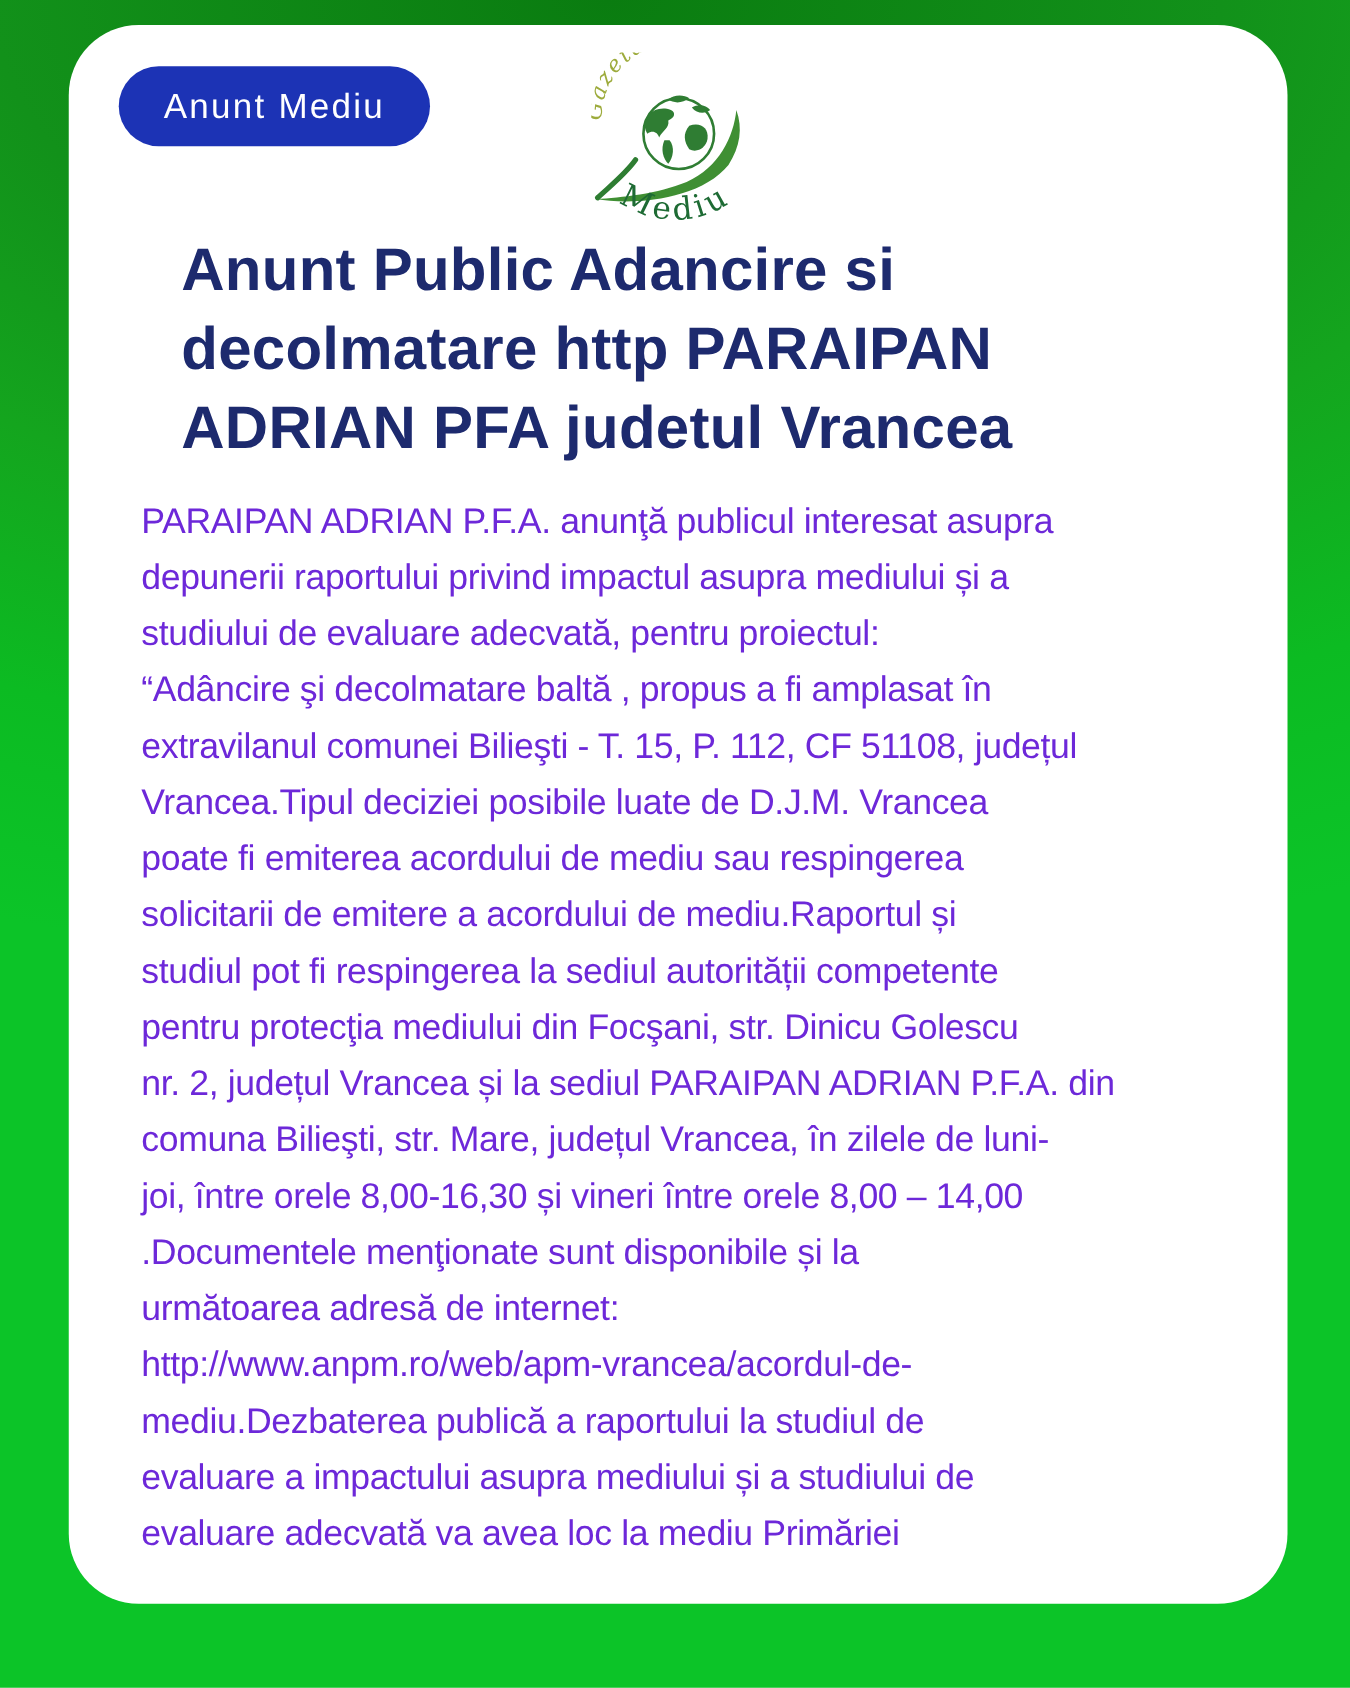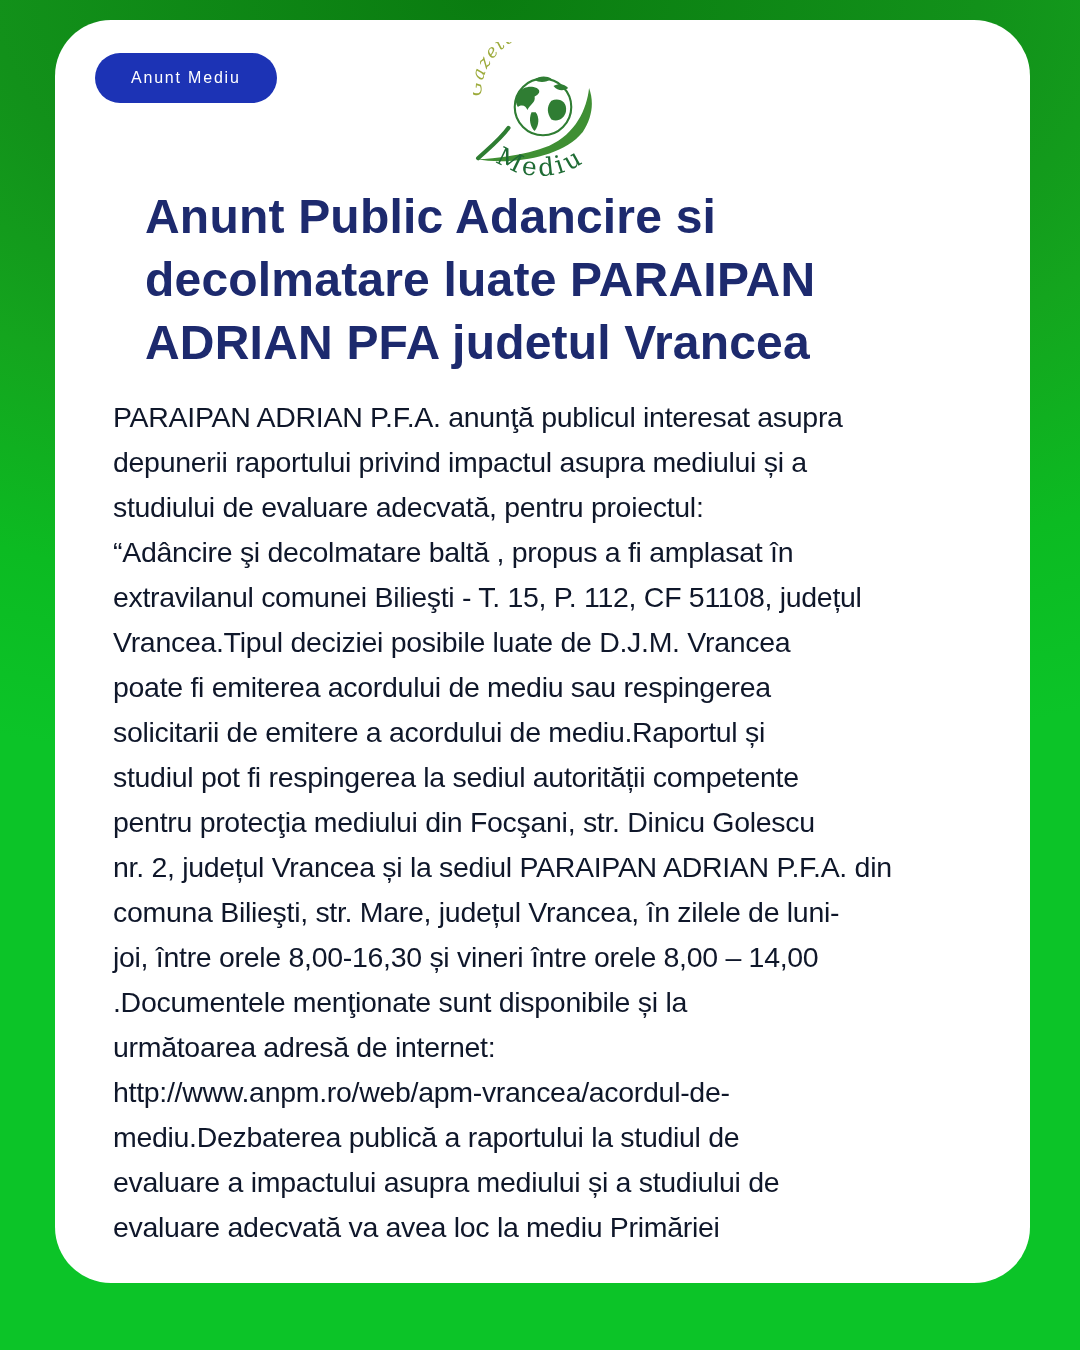--- a/index.html
+++ b/index.html
@@ -19,21 +19,21 @@
     border-radius: 56px;
     overflow: hidden;
   }
   .badge {
     position: absolute;
     left: 40px; top: 33px;
     background: #1c33b5;
     color: #ffffff;
     border-radius: 999px;
     padding: 16px 36px;
-    font-size: 16px;
+    font-size: 28px;
     font-weight: 500;
     letter-spacing: 1.8px;
   }
   .logo {
     position: absolute;
     left: 418px; top: 22px;
     width: 140px; height: 134px;
   }
   .logo text { font-family: "DejaVu Serif", serif; }
   .title {
@@ -44,21 +44,21 @@
     font-weight: 700;
     line-height: 63px;
     letter-spacing: 0.2px;
     margin-left: 32px;
   }
   .title div { white-space: nowrap; }
   .bodytext {
     position: absolute;
     left: 58px; top: 375px;
     width: 880px;
-    color: #0f172a;
+    color: #6d28d9;
     font-size: 28.5px;
     line-height: 45px;
     letter-spacing: -0.3px;
   }
   .bodytext div { white-space: nowrap; }
 </style>
 </head>
 <body>
 
 <div class="card">
@@ -87,21 +87,21 @@
     <text font-size="17" font-style="italic" fill="#9dab3c" letter-spacing="1.5">
       <textPath href="#arcTop" startOffset="8">Gazeta de</textPath>
     </text>
     <text font-size="24" fill="#1e6b34" letter-spacing="3">
       <textPath href="#arcBot" startOffset="14">Mediu</textPath>
     </text>
   </svg>
 
   <div class="title">
       <div>Anunt Public Adancire si</div>
-      <div>decolmatare luate PARAIPAN</div>
+      <div>decolmatare http PARAIPAN</div>
       <div>ADRIAN PFA judetul Vrancea</div>
     </div>
 
   <div class="bodytext">
       <div>PARAIPAN ADRIAN P.F.A. anunţă publicul interesat asupra</div>
       <div>depunerii raportului privind impactul asupra mediului și a</div>
       <div>studiului de evaluare adecvată, pentru proiectul:</div>
       <div>“Adâncire şi decolmatare baltă , propus a fi amplasat în</div>
       <div>extravilanul comunei Bilieşti - T. 15, P. 112, CF 51108, județul</div>
       <div>Vrancea.Tipul deciziei posibile luate de D.J.M. Vrancea</div>

